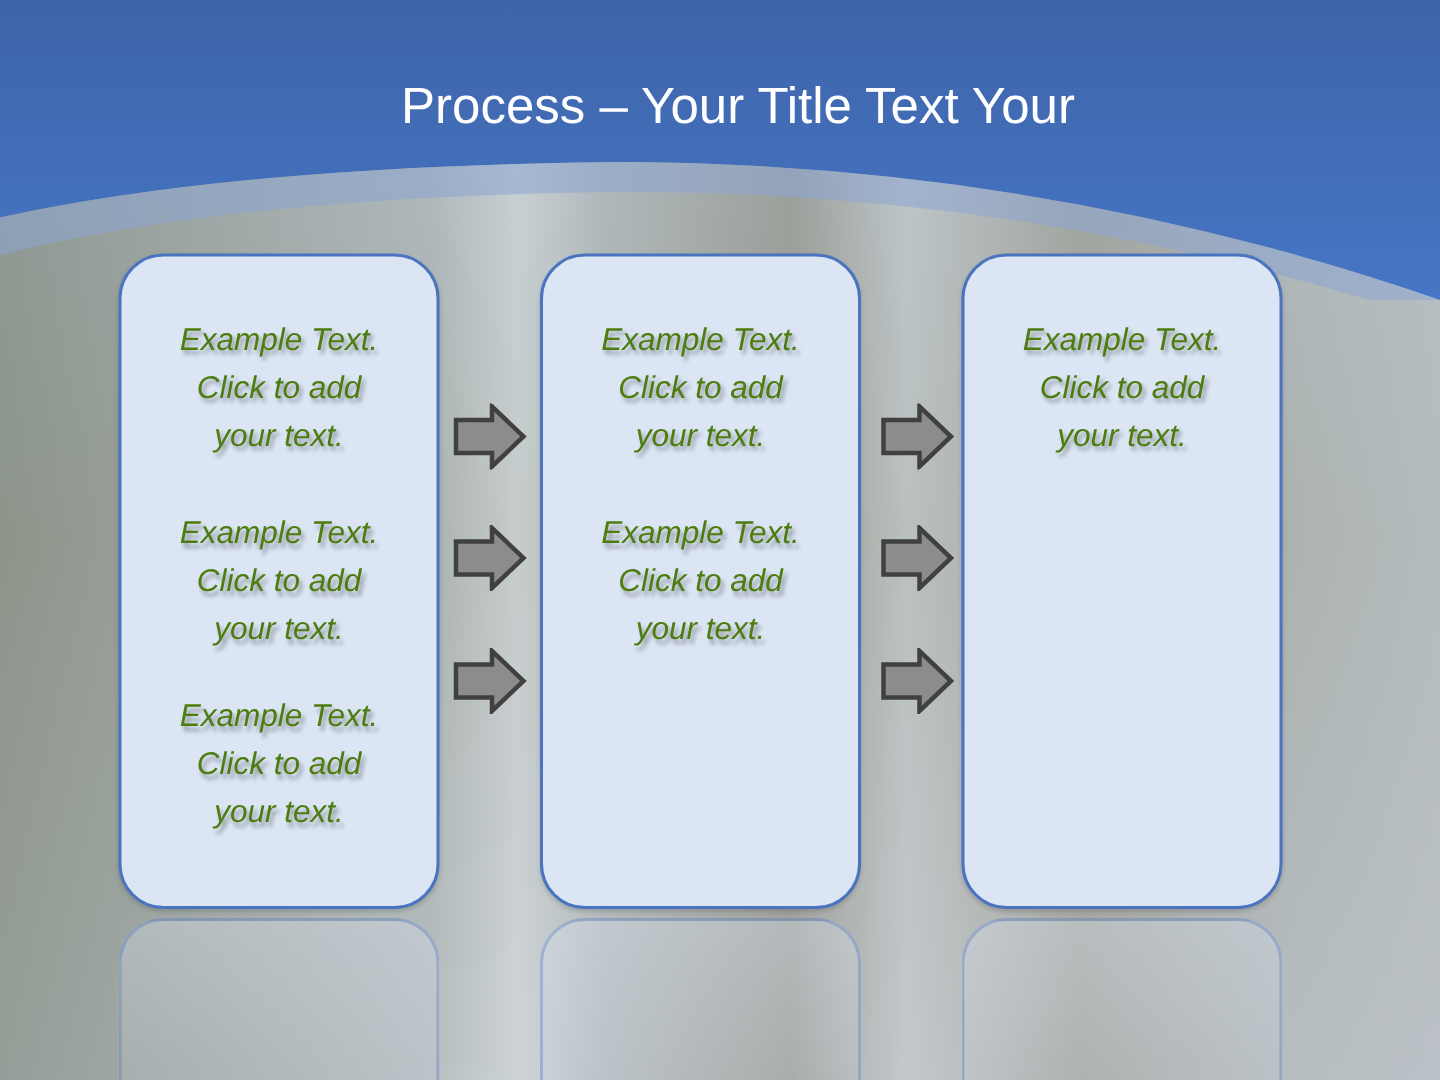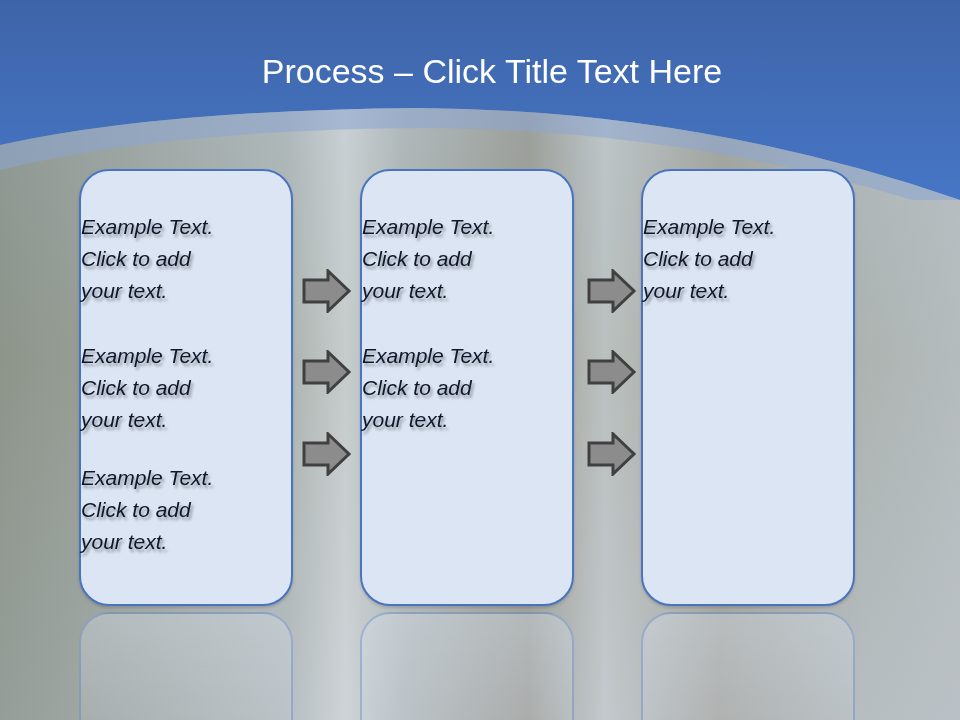--- a/index.html
+++ b/index.html
@@ -12,43 +12,43 @@
   .header-band { position:absolute; left:0; top:0; width:960px; height:200px; }
   .title { position:absolute; top:52px; left:0; width:984px; text-align:center;
            color:#ffffff; font-family:"Liberation Sans", sans-serif; font-size:34px; }
   .title b { font-weight:normal; }
   .box { position:absolute; top:169px; width:214px; height:437px;
          background:#dbe5f3; border:2px solid #4a74c0; border-radius:30px; box-sizing:border-box;
          box-shadow:0 2px 3px rgba(0,0,0,0.15); }
   .refl { position:absolute; top:612px; width:214px; height:150px; box-sizing:border-box;
           border:2px solid rgba(74,116,192,0.35); border-bottom:none; border-radius:30px 30px 0 0;
           background:linear-gradient(180deg, rgba(219,229,243,0.35), rgba(219,229,243,0.05)); }
-  .item { position:absolute; left:0; width:100%; text-align:left;
+  .item { position:absolute; left:0; width:100%; text-align:center;
           font-family:"Liberation Sans", sans-serif; font-style:italic; font-size:21px;
-          line-height:32px; color:#0f172a; text-shadow:2px 3px 3px rgba(0,0,0,0.35); }
+          line-height:32px; color:#4d7c0f; text-shadow:2px 3px 3px rgba(0,0,0,0.35); }
   .arrow { position:absolute; width:50px; height:44px; }
 </style>
 </head>
 <body>
 
 <div class="bg"></div>
 
 <svg class="header-band" viewBox="0 0 960 200" preserveAspectRatio="none">
   <defs>
     <linearGradient id="hb" x1="0" y1="0" x2="0" y2="1">
       <stop offset="0" stop-color="#3e64a8"></stop>
       <stop offset="1" stop-color="#4676c6"></stop>
     </linearGradient>
   </defs>
   <path d="M0 0 H960 V200 Q700 110 420 108 Q160 110 0 145 Z" fill="url(#hb)"></path>
   <path d="M0 145 Q160 110 420 108 Q700 110 960 200 L960 215 Q700 128 420 128 Q160 130 0 170 Z" fill="rgba(140,165,210,0.55)"></path>
 </svg>
 
 <div class="title">
-  <b>Process</b><span> – Click Title Text Here</span>
+  <b>Process</b><span> – Your Title Text Your</span>
 </div>
 
 <div class="box" style="left:79px;">
   <div class="item" style="top:40px;">
     <div>Example Text.</div>
     <div>Click  to add</div>
     <div>your text.</div>
   </div>
   <div class="item" style="top:169px;">
     <div>Example Text.</div>

